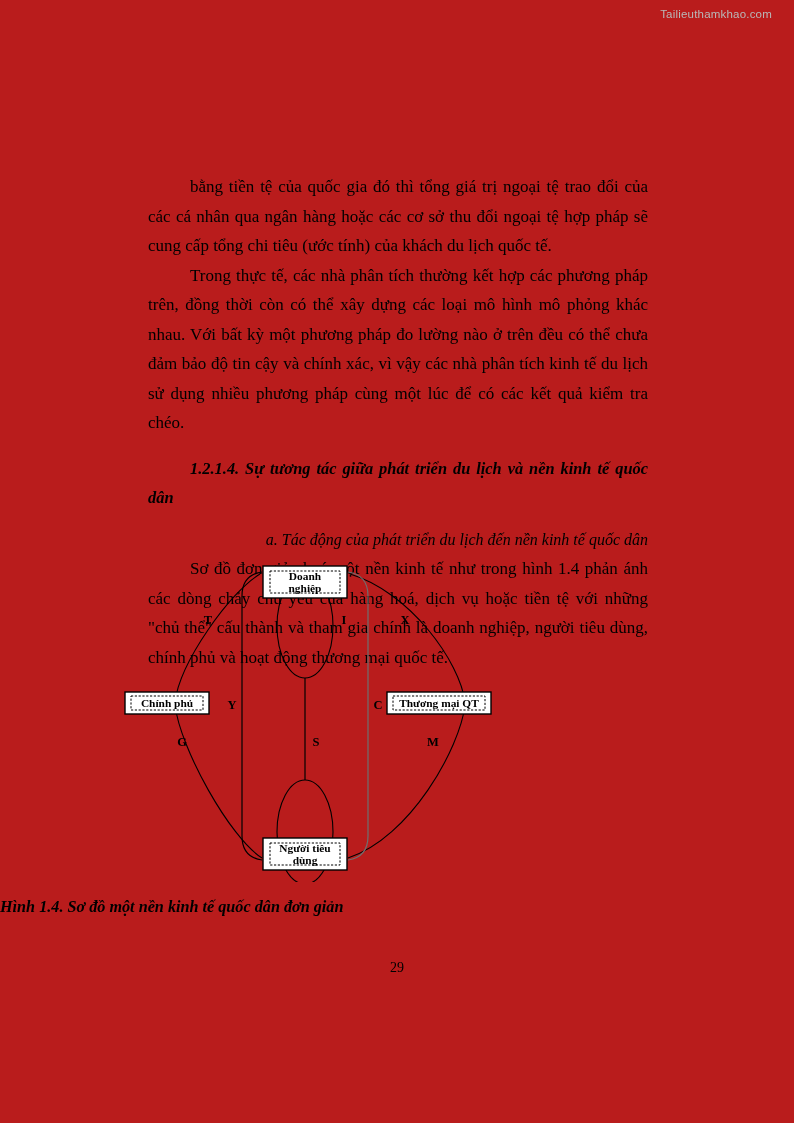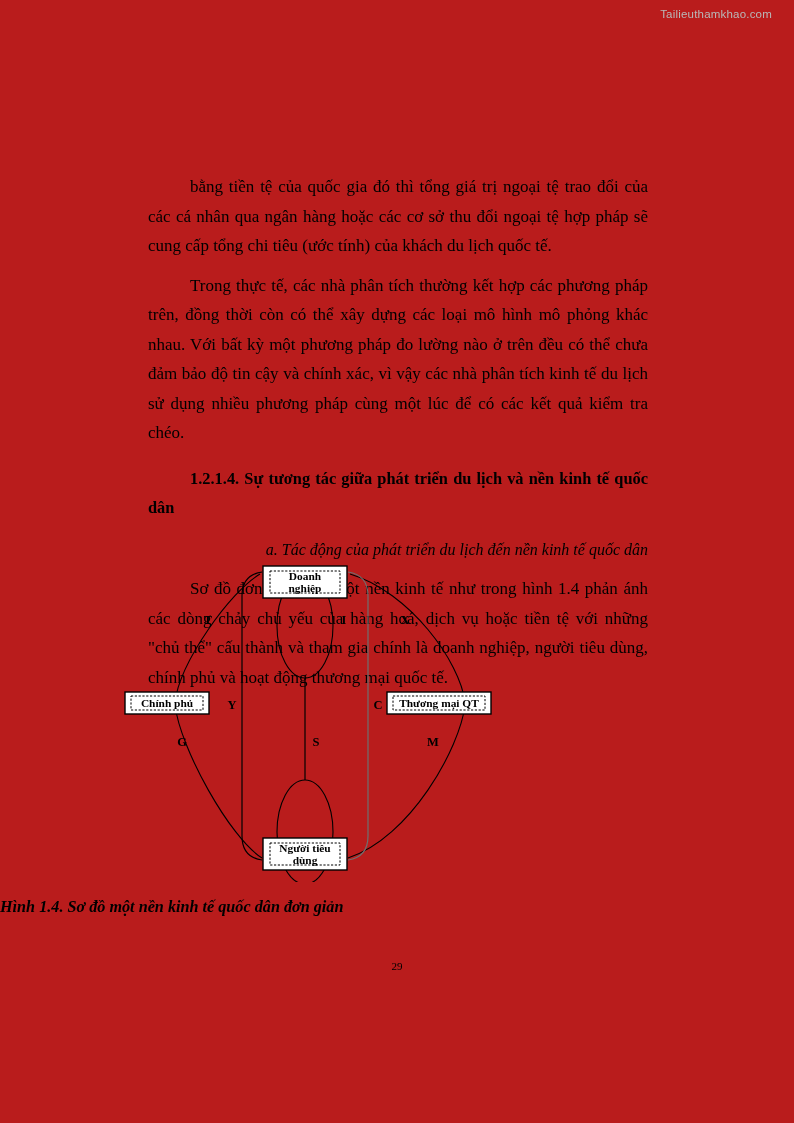--- a/index.html
+++ b/index.html
@@ -46,27 +46,28 @@
 
   p.para {
     margin: 0 0 0 0;
     font-size: 17px;
     line-height: 29.5px;
     text-align: justify;
     text-indent: 42px;
     -webkit-hyphens: none;
     hyphens: none;
   }
-  p.spaced { margin-top: 10px; }
+  p.spaced { margin-top: 0; }
 
   h3.heading {
     margin: 16px 0 0 0;
     font-size: 16.4px;
     line-height: 29.5px;
     font-weight: bold;
+    font-style: italic;
     text-align: justify;
     text-indent: 42px;
   }
 
   p.subheading {
     margin: 12px 0 0 0;
     font-size: 16px;
     line-height: 29.5px;
     font-style: italic;
     text-indent: 42px;
@@ -95,21 +96,21 @@
     font-weight: bold;
     font-style: italic;
   }
 
   .page-number {
     position: absolute;
     left: 0;
     top: 960px;
     width: 794px;
     text-align: center;
-    font-size: 11px;
+    font-size: 14px;
   }
 
   
   .node-label {
     font-family: "Liberation Serif", "DejaVu Serif", serif;
     font-size: 11.4px;
     font-weight: bold;
     fill: #000;
   }
   .flow-label {

